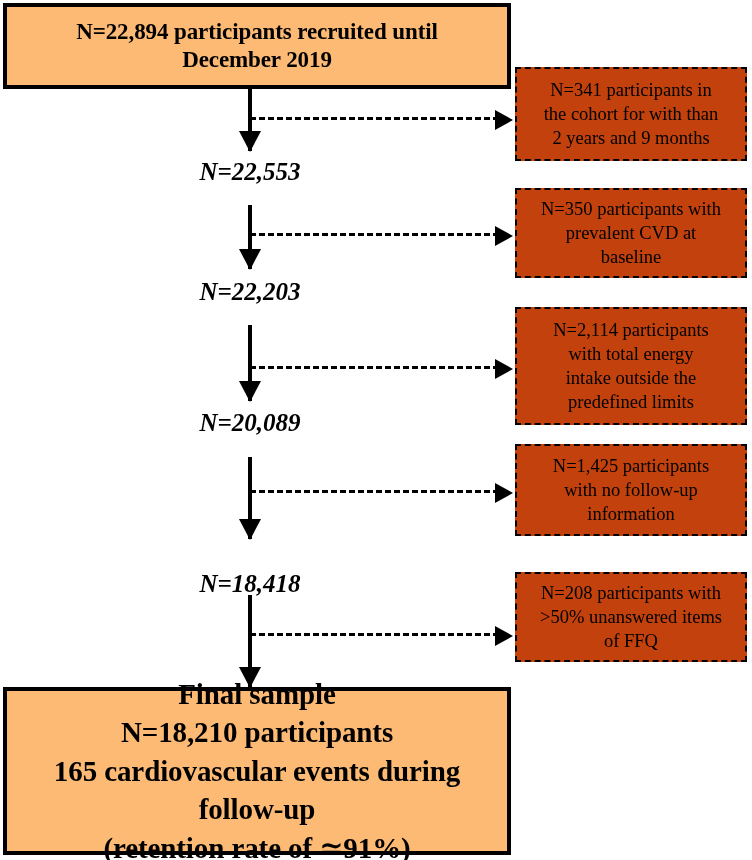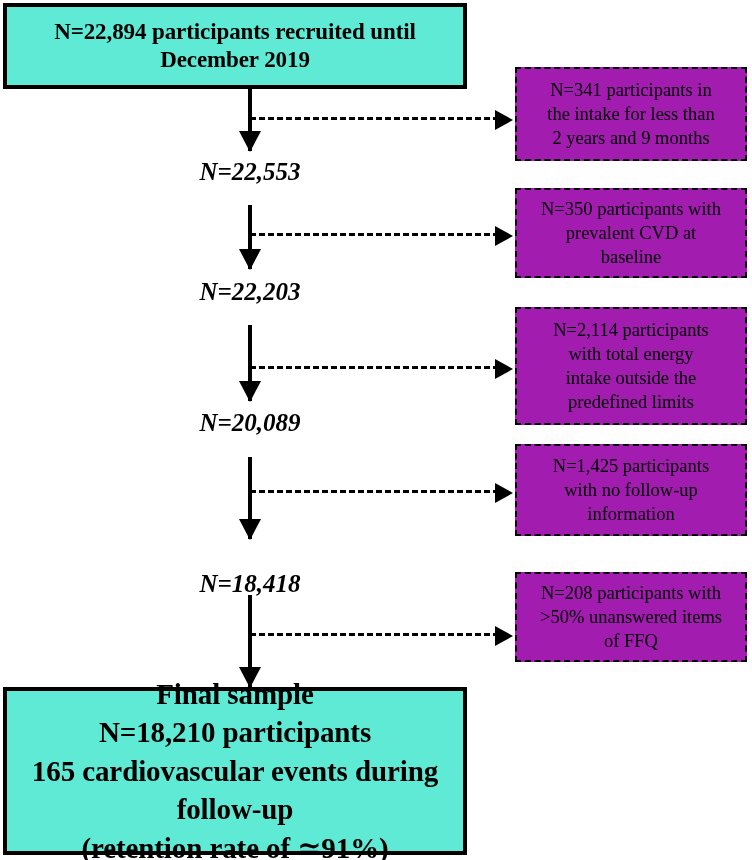--- a/index.html
+++ b/index.html
@@ -14,24 +14,24 @@
     background: #ffffff;
     overflow: hidden;
     font-family: "Liberation Serif", "DejaVu Serif", serif;
     color: #000000;
   }
 
   
   .main-box {
     position: absolute;
     left: 3px;
-    width: 464px;
+    width: 508px;
     box-sizing: border-box;
     border: 4px solid #000000;
-    background: #5eead4;
+    background: #fdba74;
     display: flex;
     align-items: center;
     justify-content: center;
     text-align: center;
   }
   .main-box .box-text {
     font-weight: bold;
     font-size: 23px;
     line-height: 1.22;
     letter-spacing: -0.1px;
@@ -50,21 +50,21 @@
     line-height: 1.33;
   }
 
   
   .excl-box {
     position: absolute;
     left: 515px;
     width: 232px;
     box-sizing: border-box;
     border: 2px dashed #000000;
-    background: #a21caf;
+    background: #c2410c;
     display: flex;
     align-items: center;
     justify-content: center;
     text-align: center;
   }
   .excl-box .box-text {
     font-size: 18.5px;
     line-height: 1.30;
     font-weight: normal;
     padding: 0 6px;
@@ -164,21 +164,21 @@
     </div>
 
   <div class="count-label" style="top:158px;">N=22,553</div>
   <div class="count-label" style="top:278px;">N=22,203</div>
   <div class="count-label" style="top:409px;">N=20,089</div>
   <div class="count-label" style="top:570px;">N=18,418</div>
 
   <div class="excl-box" style="top:67px;  height:94px;">
     <div class="box-text">
       <span>N=341 participants in</span><br>
-      <span>the intake for less than</span><br>
+      <span>the cohort for with than</span><br>
       <span>2 years and 9 months</span>
     </div>
   </div>
 
   <div class="excl-box" style="top:188px; height:90px;">
     <div class="box-text">
       <span>N=350 participants with</span><br>
       <span>prevalent CVD at</span><br>
       <span>baseline</span>
     </div>

